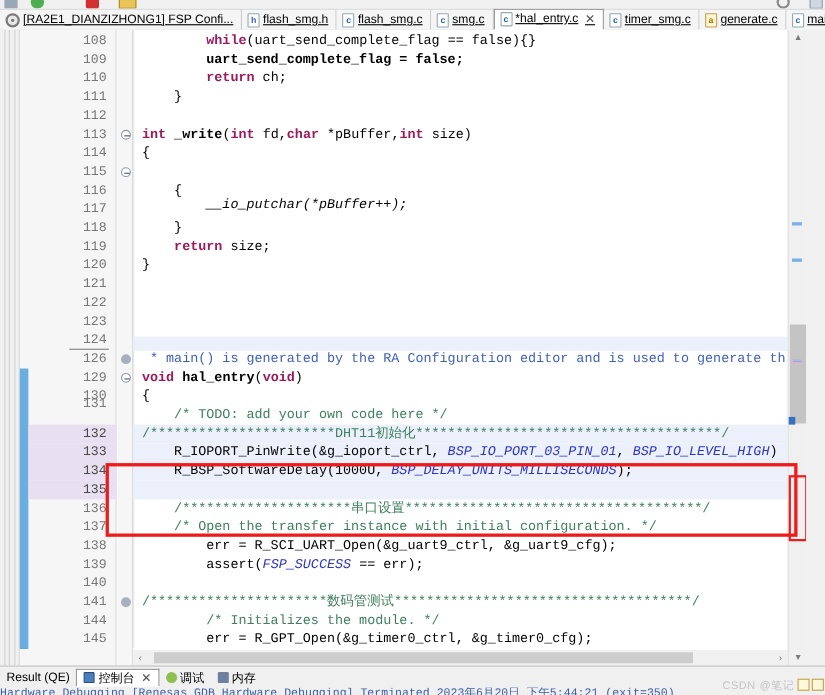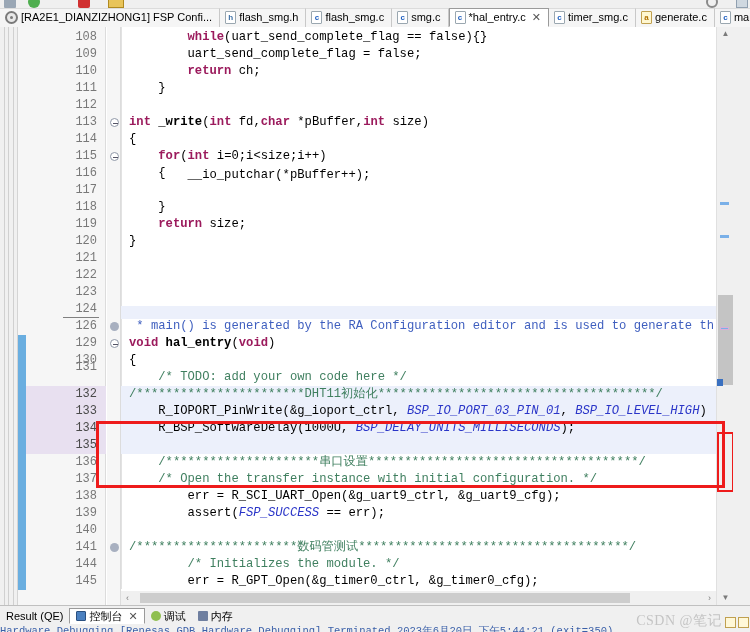--- a/index.html
+++ b/index.html
@@ -19,21 +19,21 @@
   }
   #toolbar-strip .tb-ico {
     position: absolute; top: -4px; width: 12px; height: 12px;
   }
 
   
   #tabbar {
     position: absolute; left: 0; top: 8px; width: 598px; height: 19px;
     background: #f0f0f0;
     border-bottom: 1px solid #b8b8b8;
-    display: flex; align-items: center;
+    display: flex; align-items: flex-start; text-decoration: underline;
   }
   .tab {
     display: flex; align-items: center; gap: 3px;
     padding: 0 7px 0 5px;
     background: #f5f5f5;
     border-right: 1px solid #c8c8c8;
     border-top: 1px solid #dcdcdc;
     font-size: 11px;
     color: #000;
     white-space: nowrap;
@@ -209,22 +209,22 @@
   #bottom-line {
     position:absolute; left:0; top:19px; width:750px; height:8px;
     overflow:hidden; color:#3a5fa8; font-size:10.5px;
     font-family:"Liberation Mono", monospace; white-space:nowrap;
     line-height: 12px;
   }
 
   
   #watermark {
     position:absolute; right: 28px; bottom: 2px;
-    font-size: 14px; color: #bdbdbd; letter-spacing: 0.5px;
-    font-family: Liberation Serif, serif;
+    font-size: 10px; color: #bdbdbd; letter-spacing: 0.5px;
+    font-family: Liberation Sans, sans-serif;
     opacity: 0.85;
   }
   
   .br-ico { position:absolute; width:11px; height:11px; border:1px solid #c0a050; background:#fff8d8; }
 
   
   #right-edge {
     position:absolute; right:0; top:27px; width:17px; height:578px; background:#f0f0f0;
   }
 </style>
@@ -342,29 +342,28 @@
       <div class="foldmark expanded" style="top: 91px;"></div>
       <div class="foldmark expanded" style="top: 125px;"></div>
       <div class="foldmark dot" style="top: 295px;"></div>
       <div class="foldmark expanded" style="top: 312px;"></div>
       <div class="foldmark dot" style="top: 516px;"></div>
     </div>
 
   <div id="code">
     <div class="codeguide" style="left:0px;"></div>
   <div class="cline" style="top: 2px;"><span class="pln">        </span><span class="kw">while</span><span class="pln">(uart_send_complete_flag == false){}</span></div>
-      <div class="cline" style="top: 19px;"><span class="pln">        uart_send_complete_flag = false;</span></div>
+      <div class="cline" style="top: 19px; font-weight: bold;"><span class="pln">        uart_send_complete_flag = false;</span></div>
       <div class="cline" style="top: 36px;"><span class="pln">        </span><span class="kw">return</span><span class="pln"> ch;</span></div>
       <div class="cline" style="top: 53px;"><span class="pln">    }</span></div>
       <div class="cline" style="top: 70px;"><span class="pln"></span></div>
       <div class="cline" style="top: 87px;"><span class="kw">int</span><span class="pln"> </span><span class="kw" style="color: rgb(0, 0, 0);">_write</span><span class="pln">(</span><span class="kw">int</span><span class="pln"> fd,</span><span class="kw">char</span><span class="pln"> *pBuffer,</span><span class="kw">int</span><span class="pln"> size)</span></div>
       <div class="cline" style="top: 104px;"><span class="pln">{</span></div>
-      <div class="cline" style="top: 121px;"><span class="pln">    </span><span class="kw">for</span><span class="pln">(</span><span class="kw">int</span><span class="pln"> i=0;i&lt;size;i++)</span></div>
       <div class="cline" style="top: 138px;"><span class="pln">    {</span></div>
-      <div class="cline" style="top: 140px;"><span class="pln">        __io_putchar(*pBuffer++);</span></div>
+      <div class="cline" style="top: 151px; font-style: italic;"><span class="pln">        __io_putchar(*pBuffer++);</span></div>
       <div class="cline" style="top: 172px;"><span class="pln">    }</span></div>
       <div class="cline" style="top: 189px;"><span class="pln">    </span><span class="kw">return</span><span class="pln"> size;</span></div>
       <div class="cline" style="top: 206px;"><span class="pln">}</span></div>
       <div class="cline" style="top: 223px;"><span class="pln"></span></div>
       <div class="cline" style="top: 240px;"><span class="pln"></span></div>
       <div class="cline" style="top: 257px;"><span class="pln"></span></div>
       <div class="cline" style="top: 274px;"><span class="pln"></span></div>
       <div class="hl-row" style="top: 279px; height: 13px;"></div>
       <div class="cline" style="top: 308px;"><span class="kw">void</span><span class="pln"> </span><span class="kw" style="color: rgb(0, 0, 0);">hal_entry</span><span class="pln">(</span><span class="kw">void</span><span class="pln">)</span></div>
       <div class="cline" style="top: 291px;"><span class="doc"> * main() is generated by the RA Configuration editor and is used to generate th</span></div>

